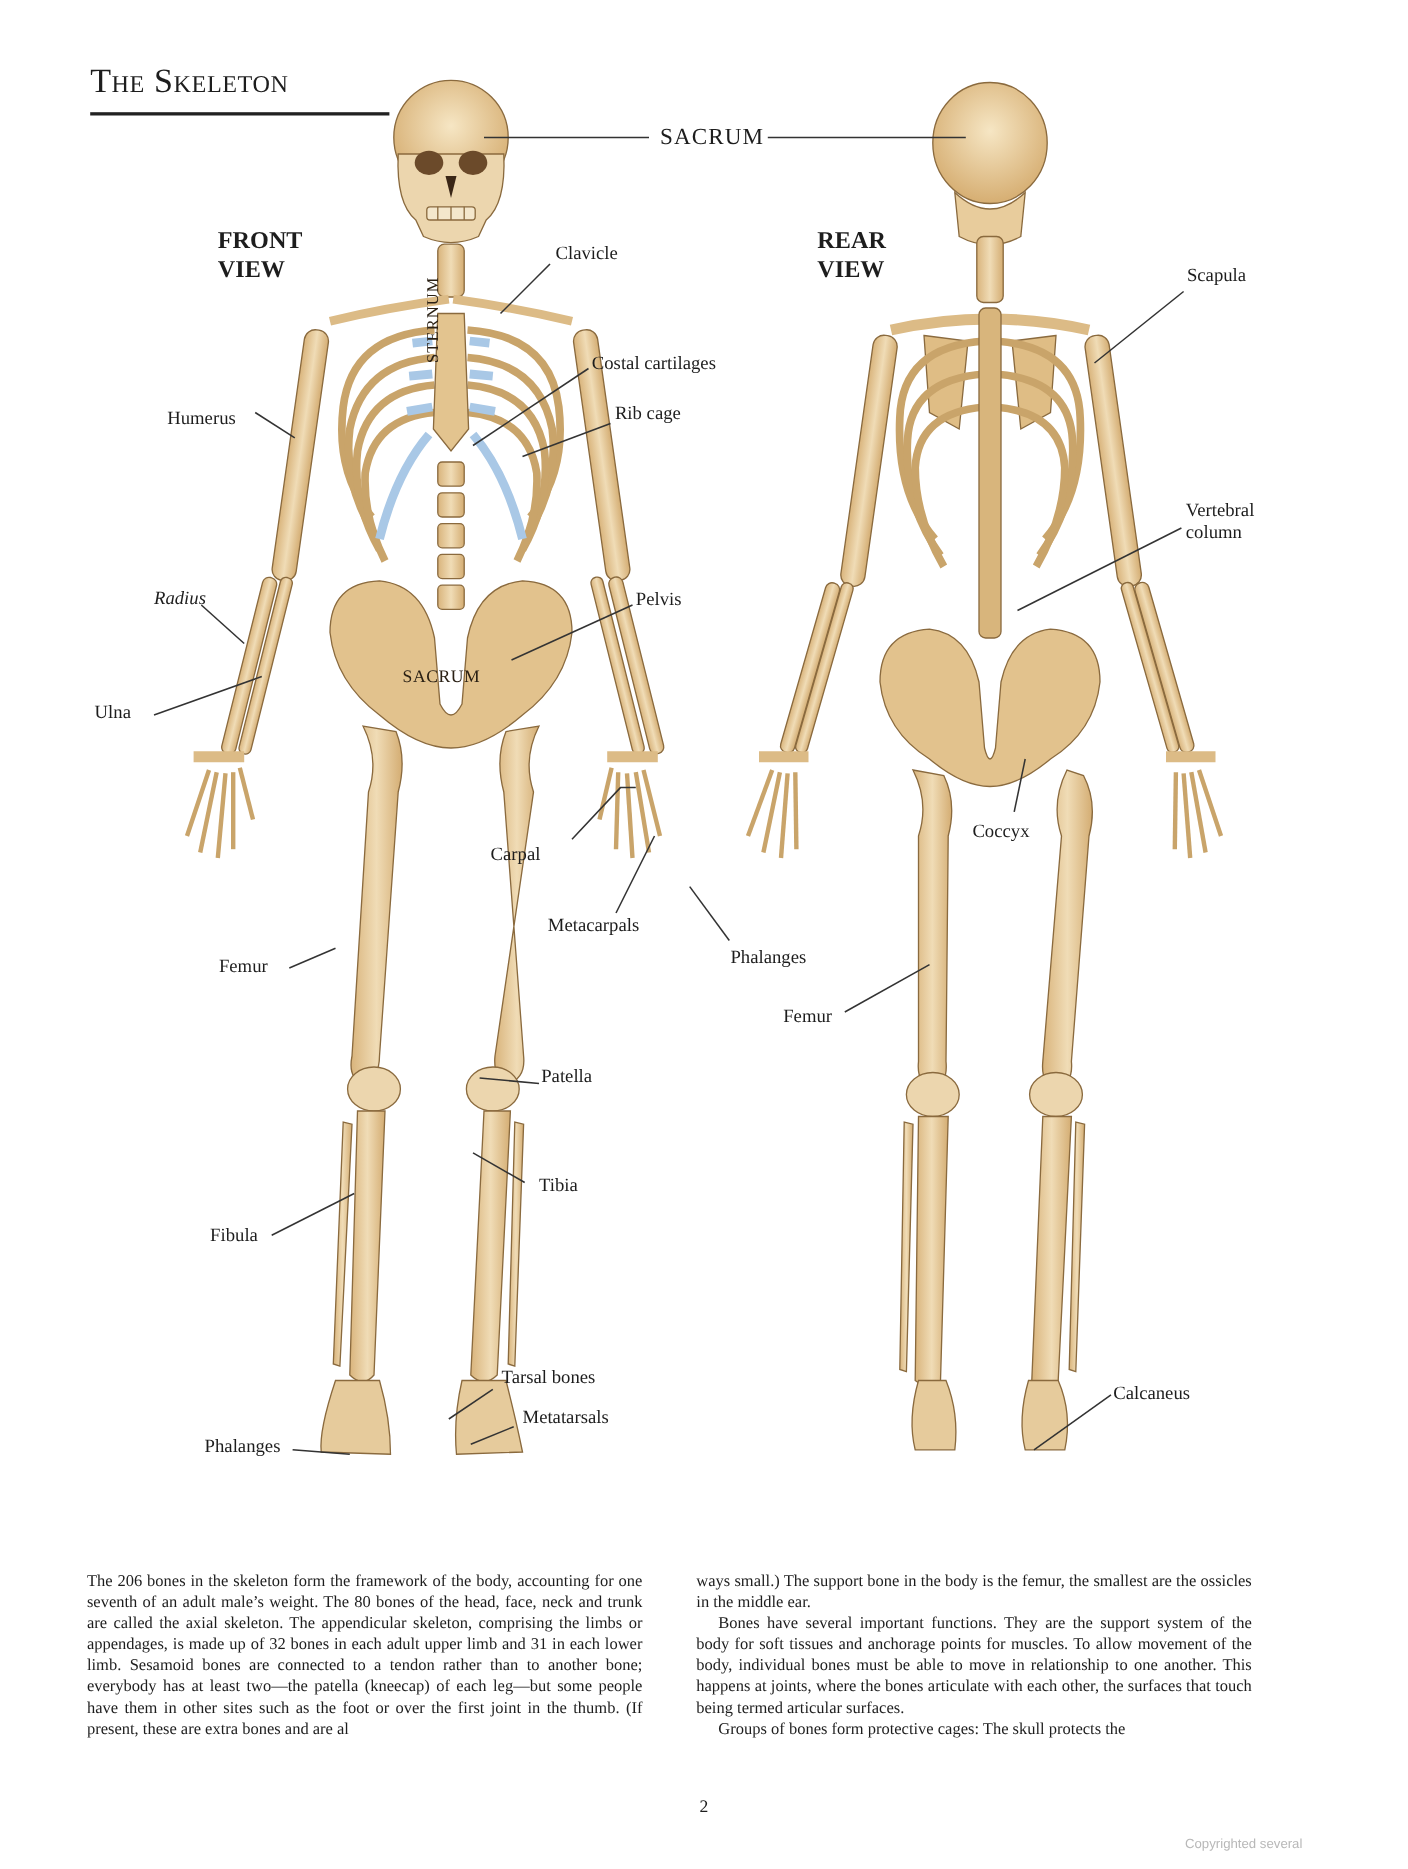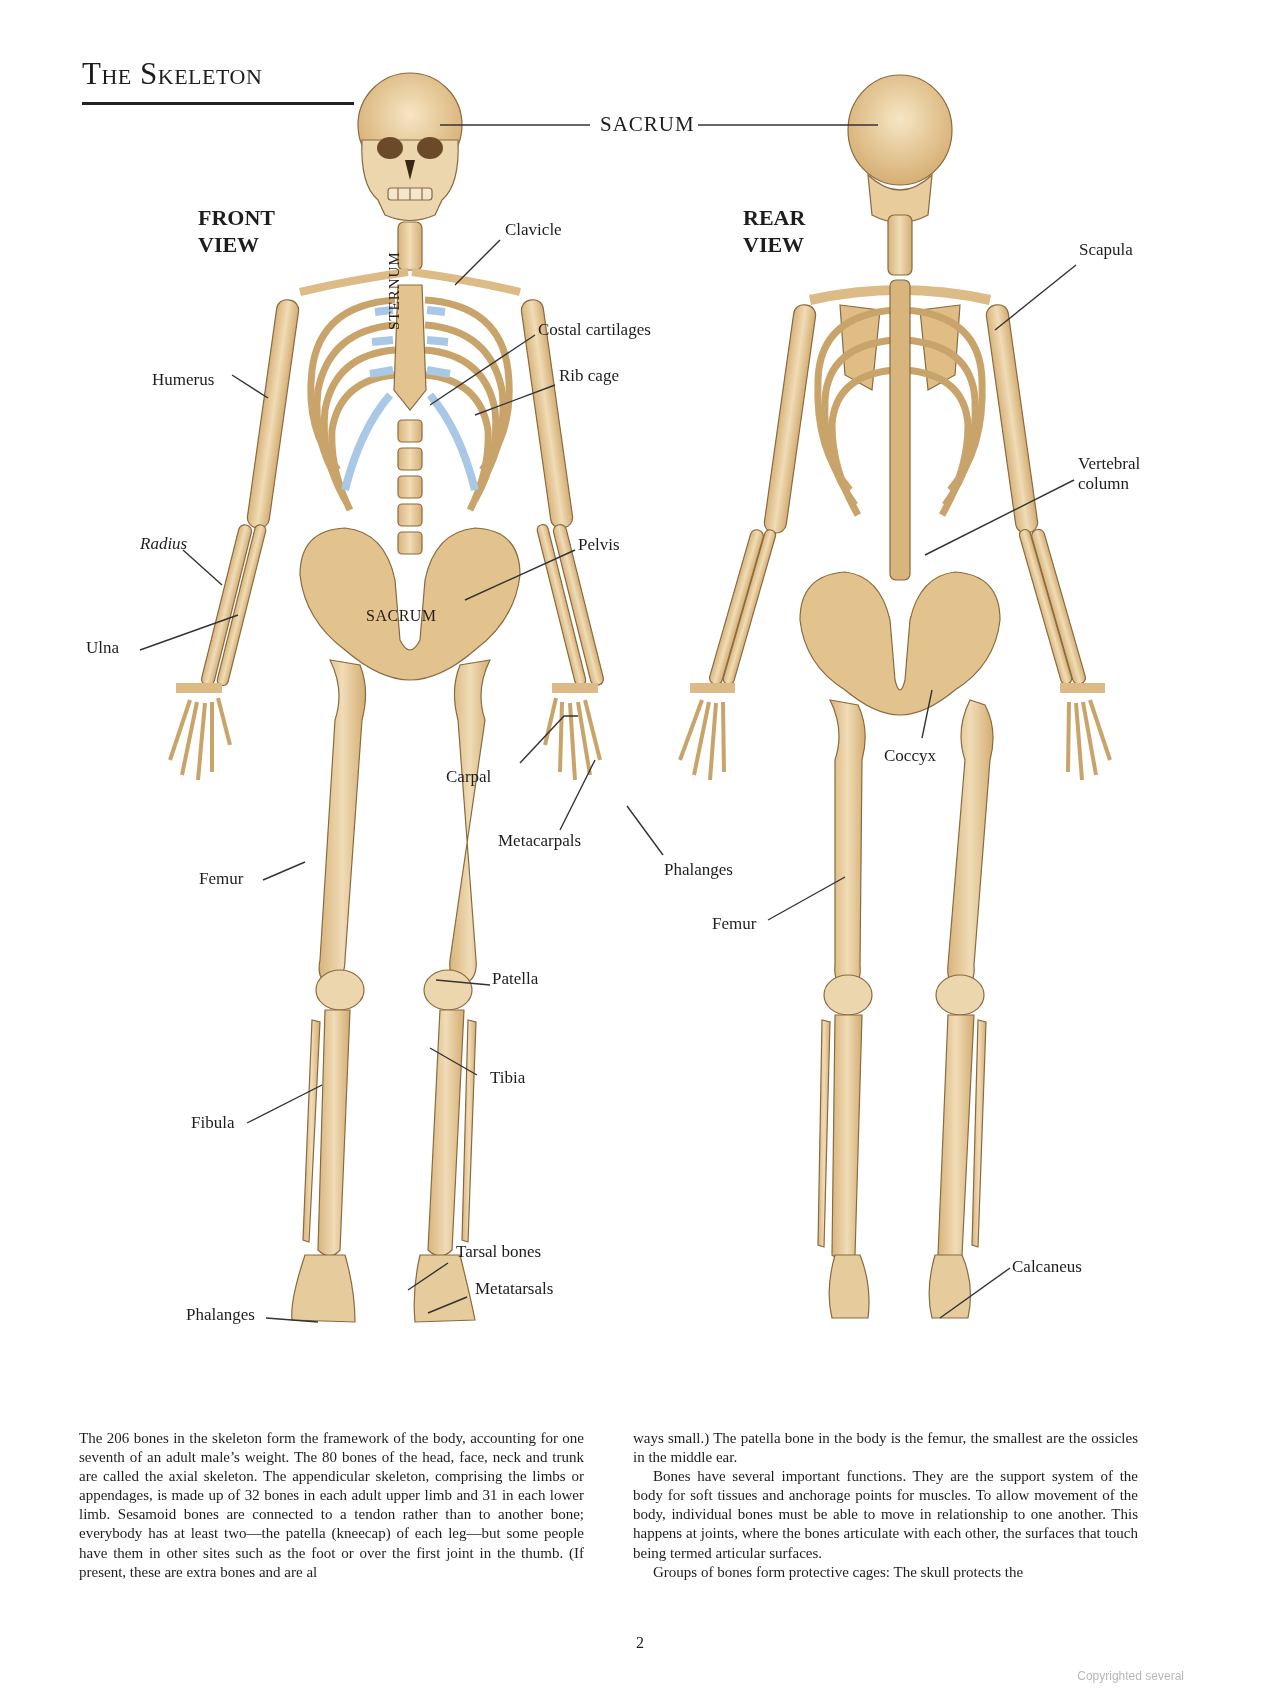--- a/index.html
+++ b/index.html
@@ -253,20 +253,20 @@
     <div>Vertebral</div>
     <div>column</div>
   </div>
   <div class="label" style="left:884px; top:746px;">Coccyx</div>
   <div class="label" style="left:1012px; top:1257px;">Calcaneus</div>
 
   <div class="col" style="left:79px;">
     <p>The 206 bones in the skeleton form the framework of the body, ac­counting for one seventh of an adult male’s weight. The 80 bones of the head, face, neck and trunk are called the axial skeleton. The ap­pendicular skeleton, comprising the limbs or appendages, is made up of 32 bones in each adult upper limb and 31 in each lower limb. Sesamoid bones are connected to a tendon rather than to another bone; everybody has at least two—the patella (kneecap) of each leg—but some people have them in other sites such as the foot or over the first joint in the thumb. (If present, these are extra bones and are al­</p>
   </div>
   <div class="col" style="left:633px;">
-    <p>ways small.) The patella bone in the body is the femur, the smallest are the ossicles in the middle ear.</p>
+    <p>ways small.) The support bone in the body is the femur, the smallest are the ossicles in the middle ear.</p>
     <p class="indent">Bones have several important functions. They are the support sys­tem of the body for soft tissues and anchorage points for muscles. To allow movement of the body, individual bones must be able to move in relationship to one another. This happens at joints, where the bones articulate with each other, the surfaces that touch being termed artic­ular surfaces.</p>
     <p class="indent">Groups of bones form protective cages: The skull protects the</p>
   </div>
 
   <div class="page-num">2</div>
   <div class="copyright">Copyrighted several</div>
 </div>
 
 </body></html>

